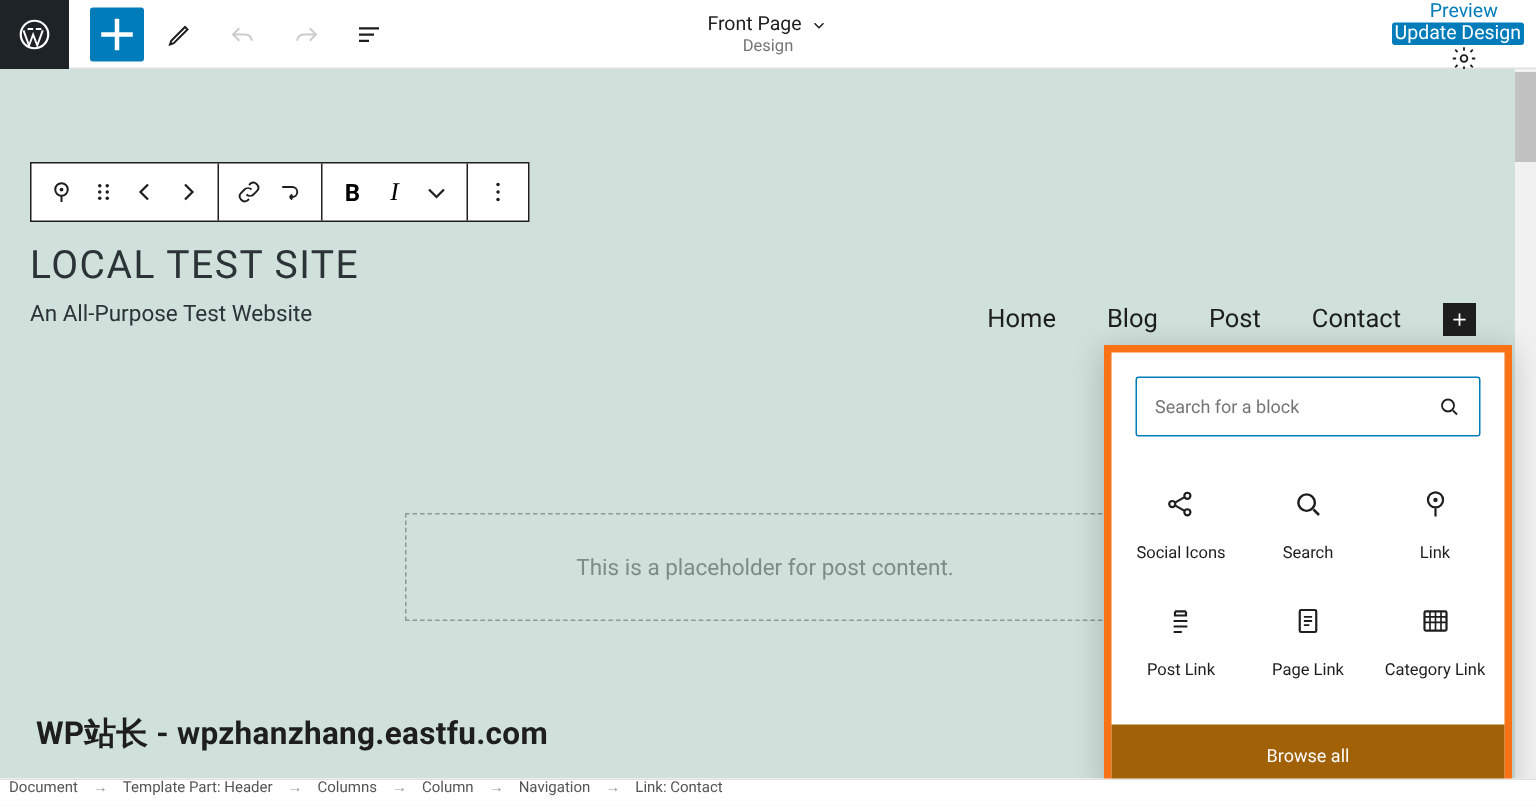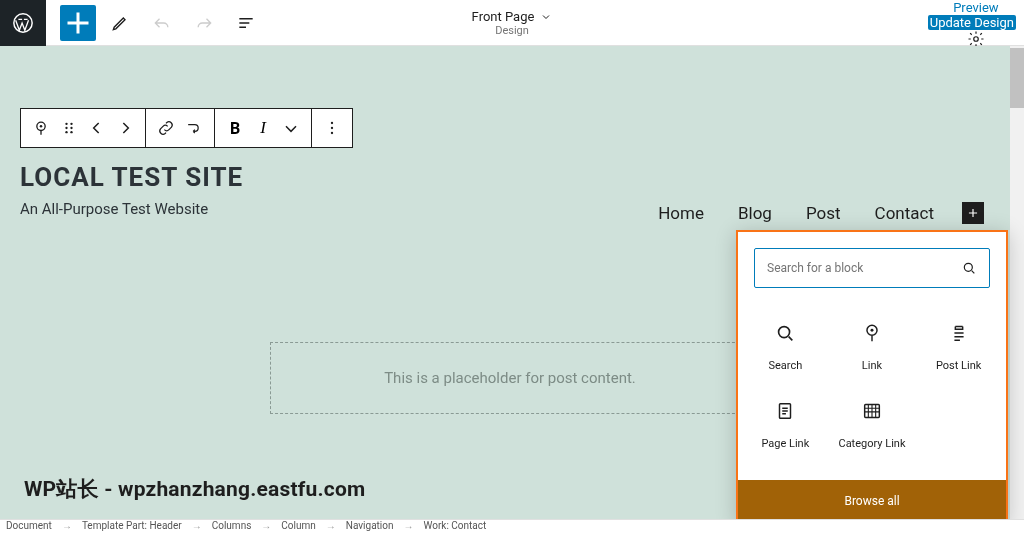--- a/index.html
+++ b/index.html
@@ -30,31 +30,31 @@
   .scroll-y { position:absolute; right:0; top:46px; bottom:18px; width:14px; background:#f1f1f1; }
   .scroll-thumb { background:#c1c1c1; width:14px; height:60px; position:absolute; top:2px; }
 
   
   .block-tb { display:flex; background:#fff; border:1px solid #1e1e1e; height:40px; margin-top:42px; margin-bottom:14px; width:fit-content; }
   .btb-grp { display:flex; align-items:center; padding:0 6px; }
   .btb-grp + .btb-grp { border-left:1px solid #1e1e1e; }
   .btb-ic { width:28px; height:28px; display:flex; align-items:center; justify-content:center; }
   .btb-ic svg { width:20px; height:20px; }
 
-  .site-title { font-size:26px; letter-spacing:1px; color:#2c3338; font-weight:700; }
+  .site-title { font-size:26px; letter-spacing:1px; color:#2c3338; font-weight:400; }
   .site-tag { font-size:15px; color:#2c3338; margin-top:8px; }
 
   .nav { position:absolute; top:156px; right:26px; display:flex; align-items:center; gap:34px; }
   .nav a { font-size:17px; color:#1e1e1e; }
   .nav-add { width:22px; height:22px; background:#1e1e1e; color:#fff; display:flex; align-items:center; justify-content:center; font-size:16px; margin-left:-6px; }
 
   .ph-box { position:absolute; top:296px; left:270px; width:480px; height:72px; border:1px dashed #8a9a94; display:flex; align-items:center; justify-content:center; color:#7d8c86; font-size:15px; }
 
   
-  .pop { position:absolute; top:184px; right:16px; width:272px; background:#fff; box-shadow:0 3px 20px rgba(0,0,0,.2); border:2px solid #f97316; z-index:30; }
+  .pop { position:absolute; top:184px; right:16px; width:272px; background:#fff; box-shadow:0 3px 20px rgba(0,0,0,.2); border:5px solid #f97316; z-index:30; }
   .pop-search { margin:16px; border:1.5px solid #007cba; height:40px; display:flex; align-items:center; padding:0 12px; border-radius:2px; }
   .pop-search input { border:none; outline:none; flex:1; font-size:12px; }
   .pop-grid { display:grid; grid-template-columns:repeat(3,1fr); gap:0; padding:4px 4px 16px; }
   .pop-item { display:flex; flex-direction:column; align-items:center; justify-content:center; height:78px; font-size:11px; color:#1e1e1e; gap:12px; }
   .pop-item svg { width:22px; height:22px; }
   .pop-browse { background:#a16207; color:#fff; font-size:12px; height:42px; display:flex; align-items:center; justify-content:center; }
 
   
   .watermark { position:absolute; left:24px; bottom:16px; font-size:21px; font-weight:700; color:#1e1e1e; letter-spacing:.2px; }
   .bc { position:absolute; bottom:0; left:0; right:0; height:18px; background:#fff; border-top:1px solid #e0e0e0; font-size:10px; color:#555; display:flex; padding-left:6px; gap:10px; }
@@ -215,20 +215,29 @@
     <div class="pop-search">
       <input placeholder="Search for a block" style="">
       <svg width="16" height="16" viewBox="0 0 24 24">
           <circle cx="11" cy="11" r="6" fill="none" stroke="#1e1e1e" stroke-width="1.8"></circle>
           <path d="M20 20l-4-4" stroke="#1e1e1e" stroke-width="1.8"></path>
         </svg>
     </div>
     <div class="pop-grid" id="pop-grid">
         <div class="pop-item">
           <span><svg viewBox="0 0 24 24">
+              <circle cx="6" cy="12" r="2.2" fill="none" stroke="#1e1e1e" stroke-width="1.6"></circle>
+              <circle cx="17" cy="6" r="2.2" fill="none" stroke="#1e1e1e" stroke-width="1.6"></circle>
+              <circle cx="17" cy="18" r="2.2" fill="none" stroke="#1e1e1e" stroke-width="1.6"></circle>
+              <path d="M8 11l7-4M8 13l7 4" stroke="#1e1e1e" stroke-width="1.6"></path>
+            </svg></span>
+          <span>Social Icons</span>
+        </div>
+        <div class="pop-item">
+          <span><svg viewBox="0 0 24 24">
               <circle cx="11" cy="11" r="6" fill="none" stroke="#1e1e1e" stroke-width="1.8"></circle>
               <path d="M20 20l-4-4" stroke="#1e1e1e" stroke-width="1.8"></path>
             </svg></span>
           <span>Search</span>
         </div>
         <div class="pop-item">
           <span><svg viewBox="0 0 24 24">
               <circle cx="12" cy="9" r="5.5" fill="none" stroke="#1e1e1e" stroke-width="1.6"></circle>
               <circle cx="12" cy="9" r="1.6" fill="#1e1e1e"></circle>
               <path d="M12 15v6" stroke="#1e1e1e" stroke-width="1.6"></path>
@@ -269,14 +278,14 @@
     <span>Document</span>
     <span class="arr">→</span>
     <span>Template Part: Header</span>
     <span class="arr">→</span>
     <span>Columns</span>
     <span class="arr">→</span>
     <span>Column</span>
     <span class="arr">→</span>
     <span>Navigation</span>
     <span class="arr">→</span>
-    <span>Work: Contact</span>
+    <span>Link: Contact</span>
   </div>
 
 </body></html>

